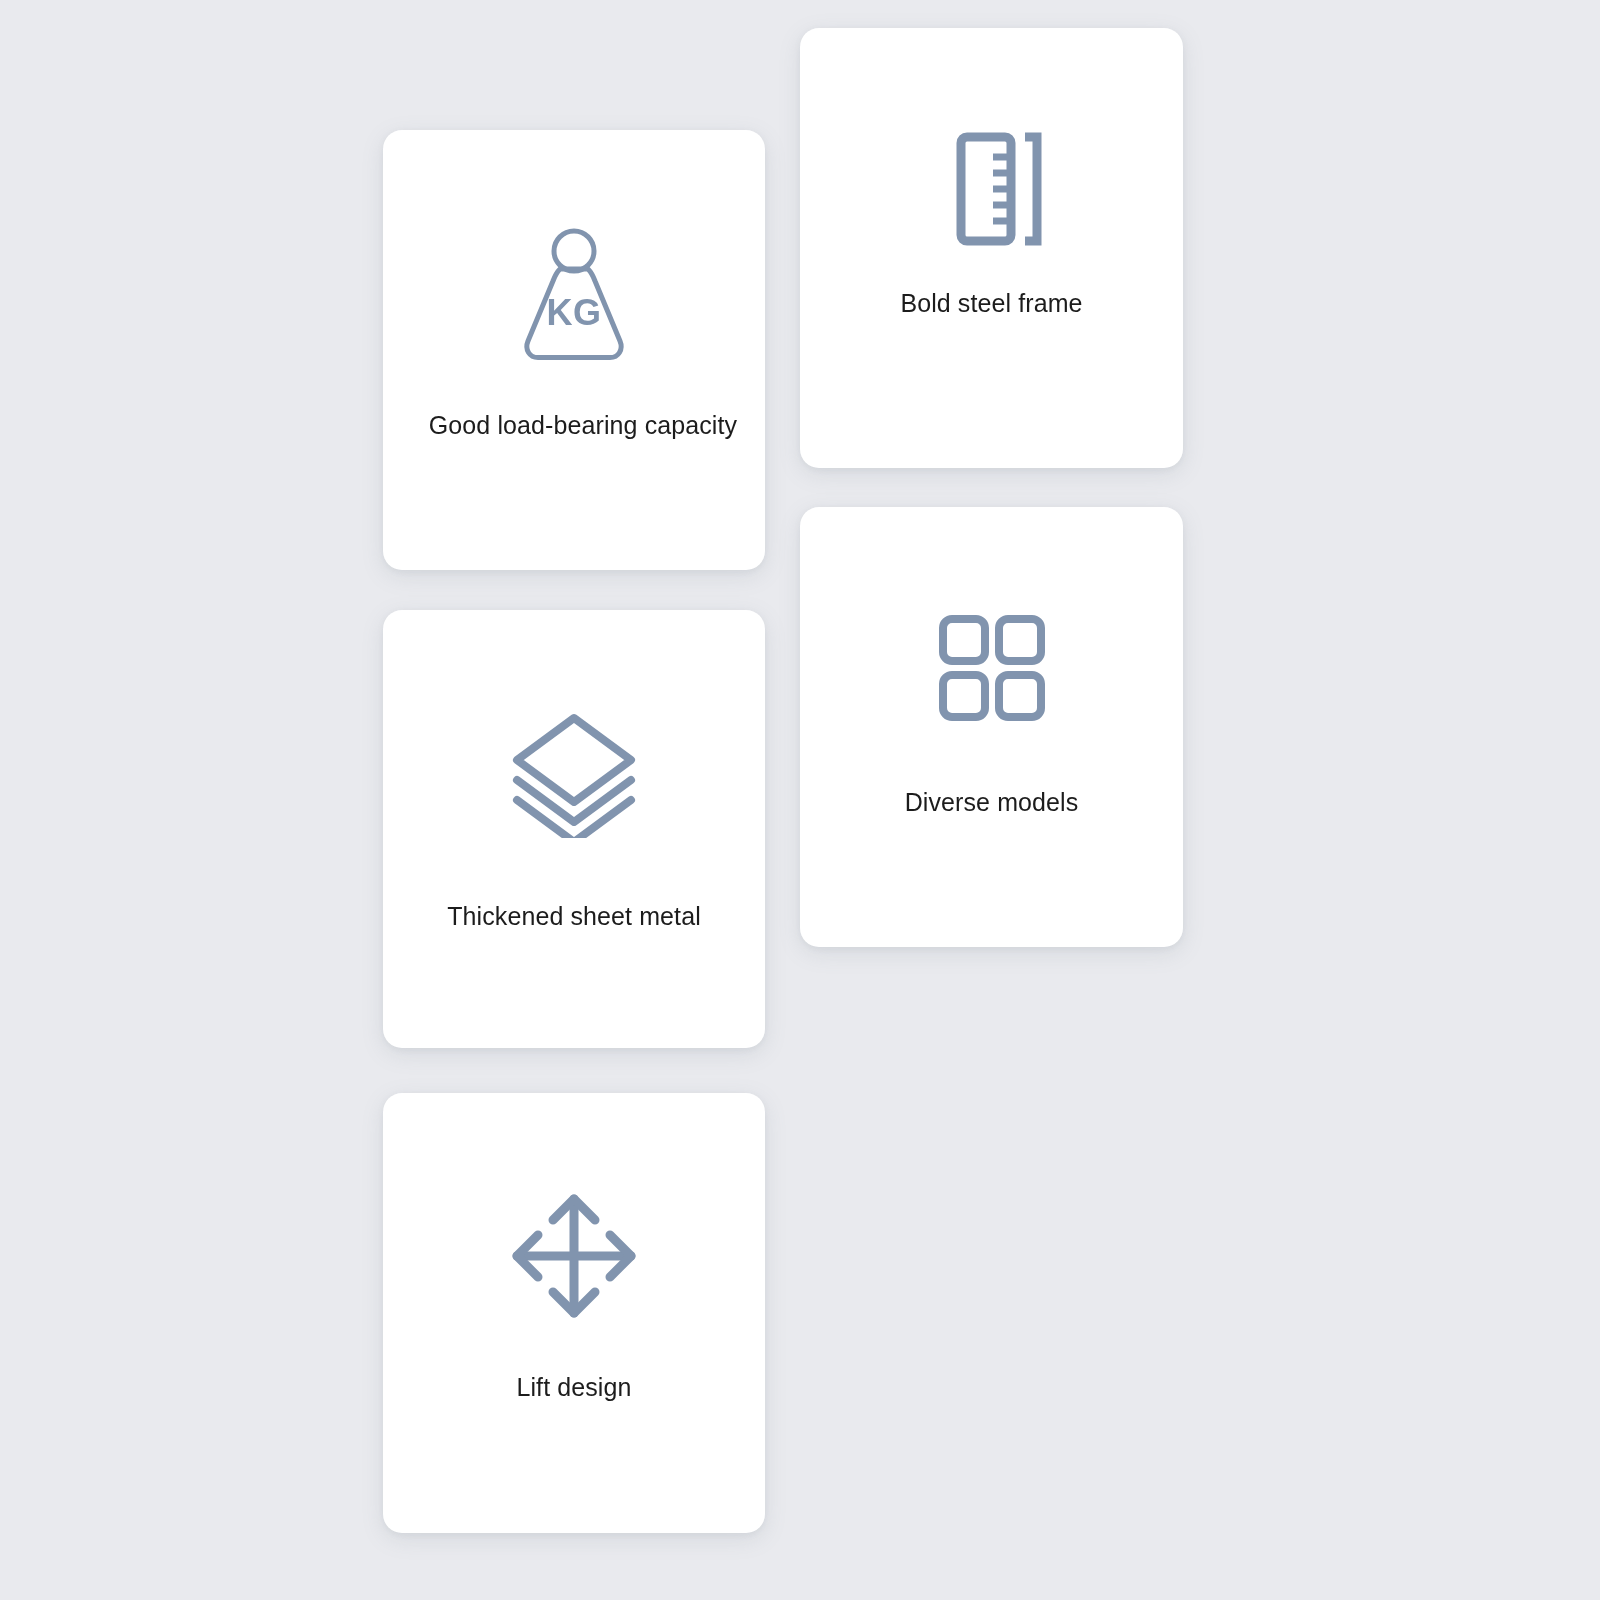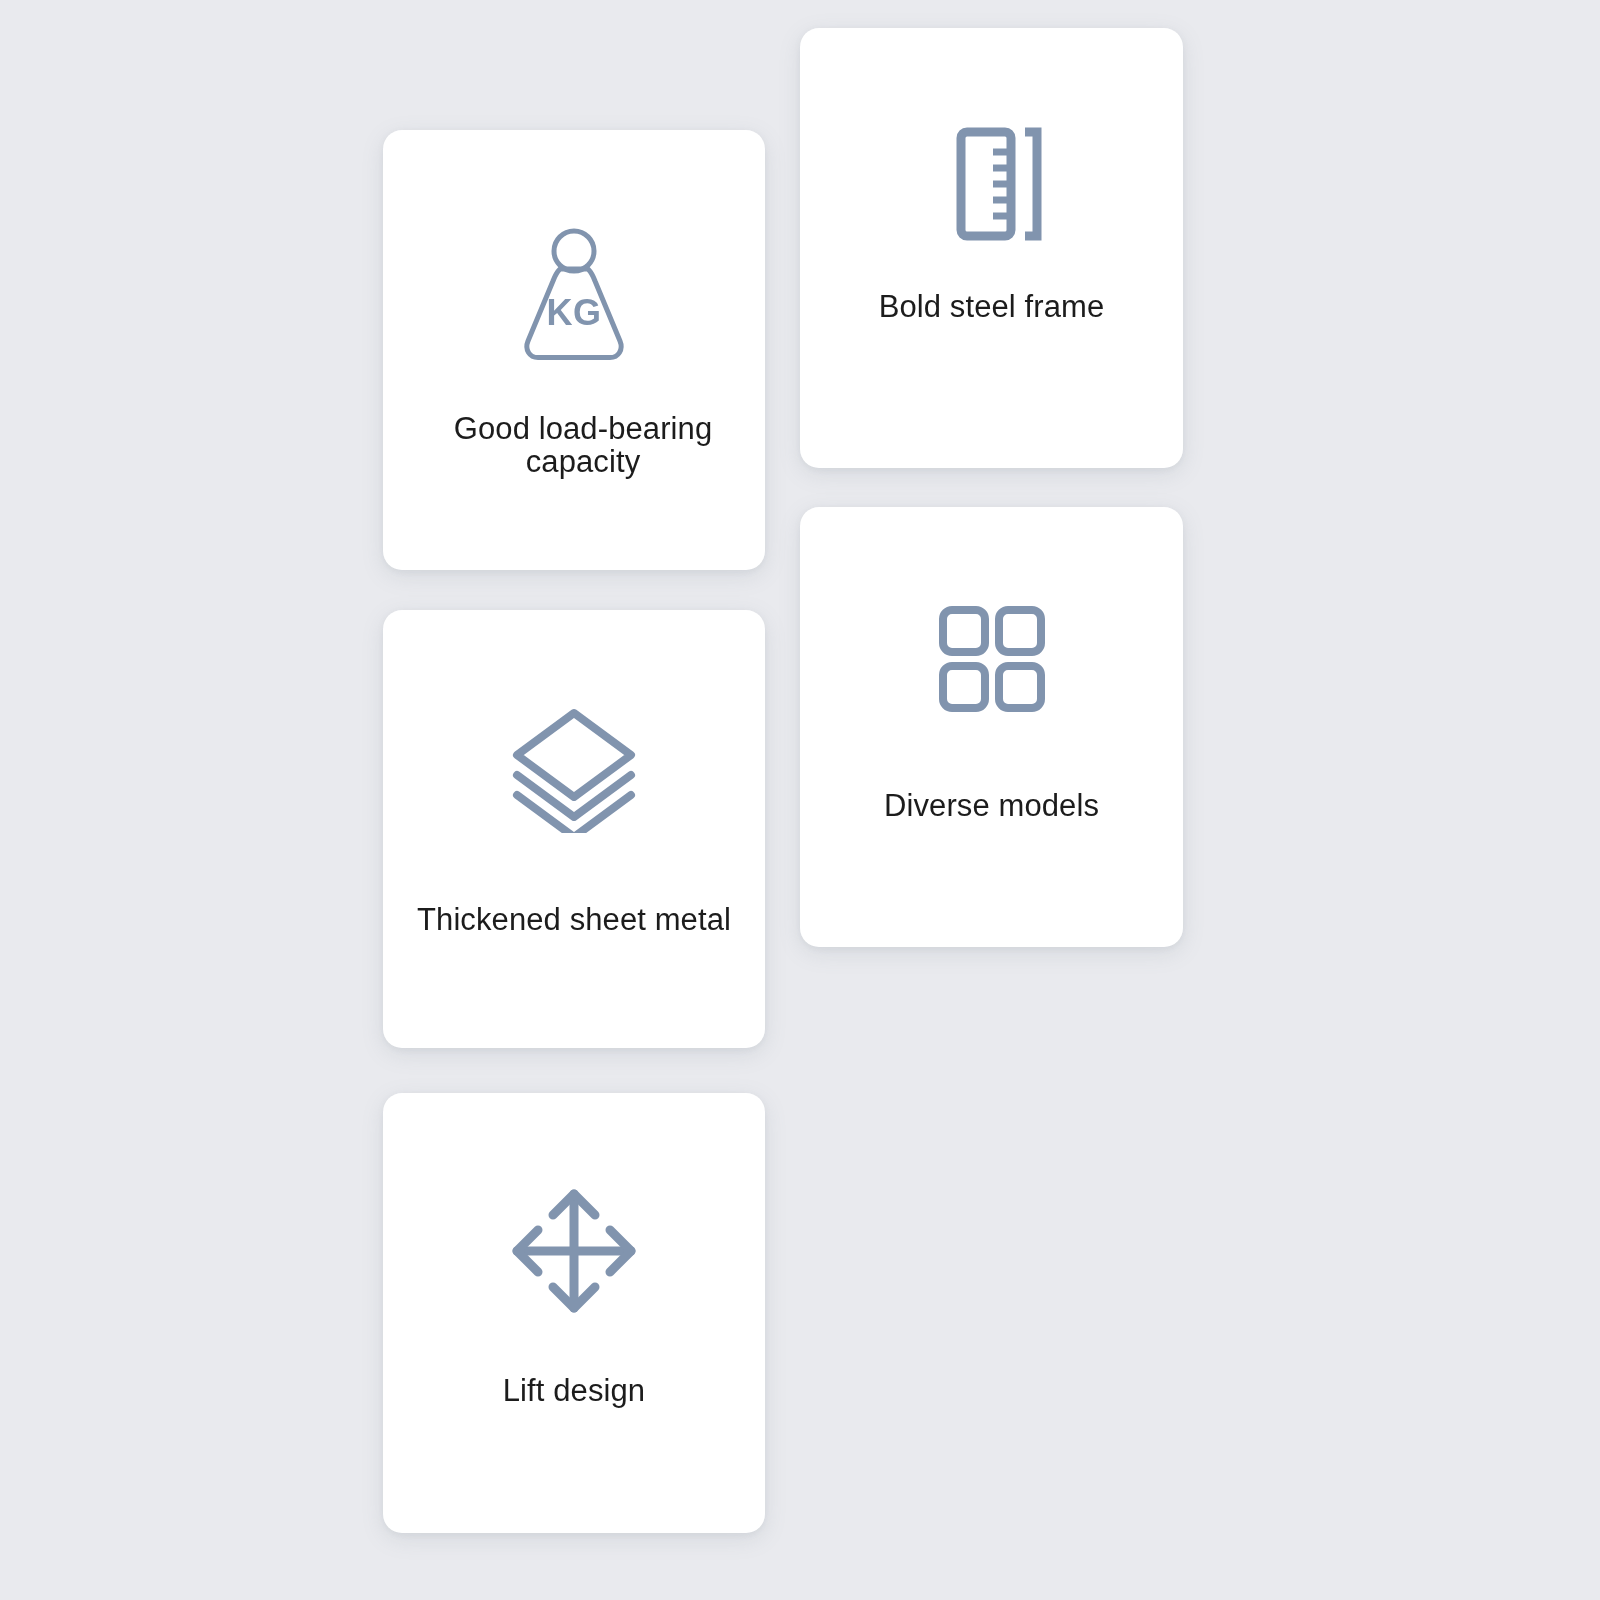--- a/index.html
+++ b/index.html
@@ -27,29 +27,30 @@
     border-radius: 19px;
     box-shadow: 0 6px 22px rgba(120, 128, 145, 0.16),
                 0 2px 6px rgba(120, 128, 145, 0.09);
     display: flex;
     flex-direction: column;
     align-items: center;
   }
 
   .card-icon {
     display: flex;
+    align-items: center;
     justify-content: center;
     width: 100%;
   }
 
   .card-label {
     width: 100%;
     text-align: center;
     color: #1c1c1c;
-    font-size: 31px;
+    font-size: 25px;
     line-height: 1.08;
     letter-spacing: 0.1px;
     padding: 0 14px;
     font-weight: 400;
   }
 
   
   .c-load     { left: 383px;  top: 130px;  width: 382px; height: 440px; }
   .c-load     .card-icon  { margin-top: 93px; height: 140px; }
   .c-load     .card-label { margin-top: 49px; padding-left: 32px; }

